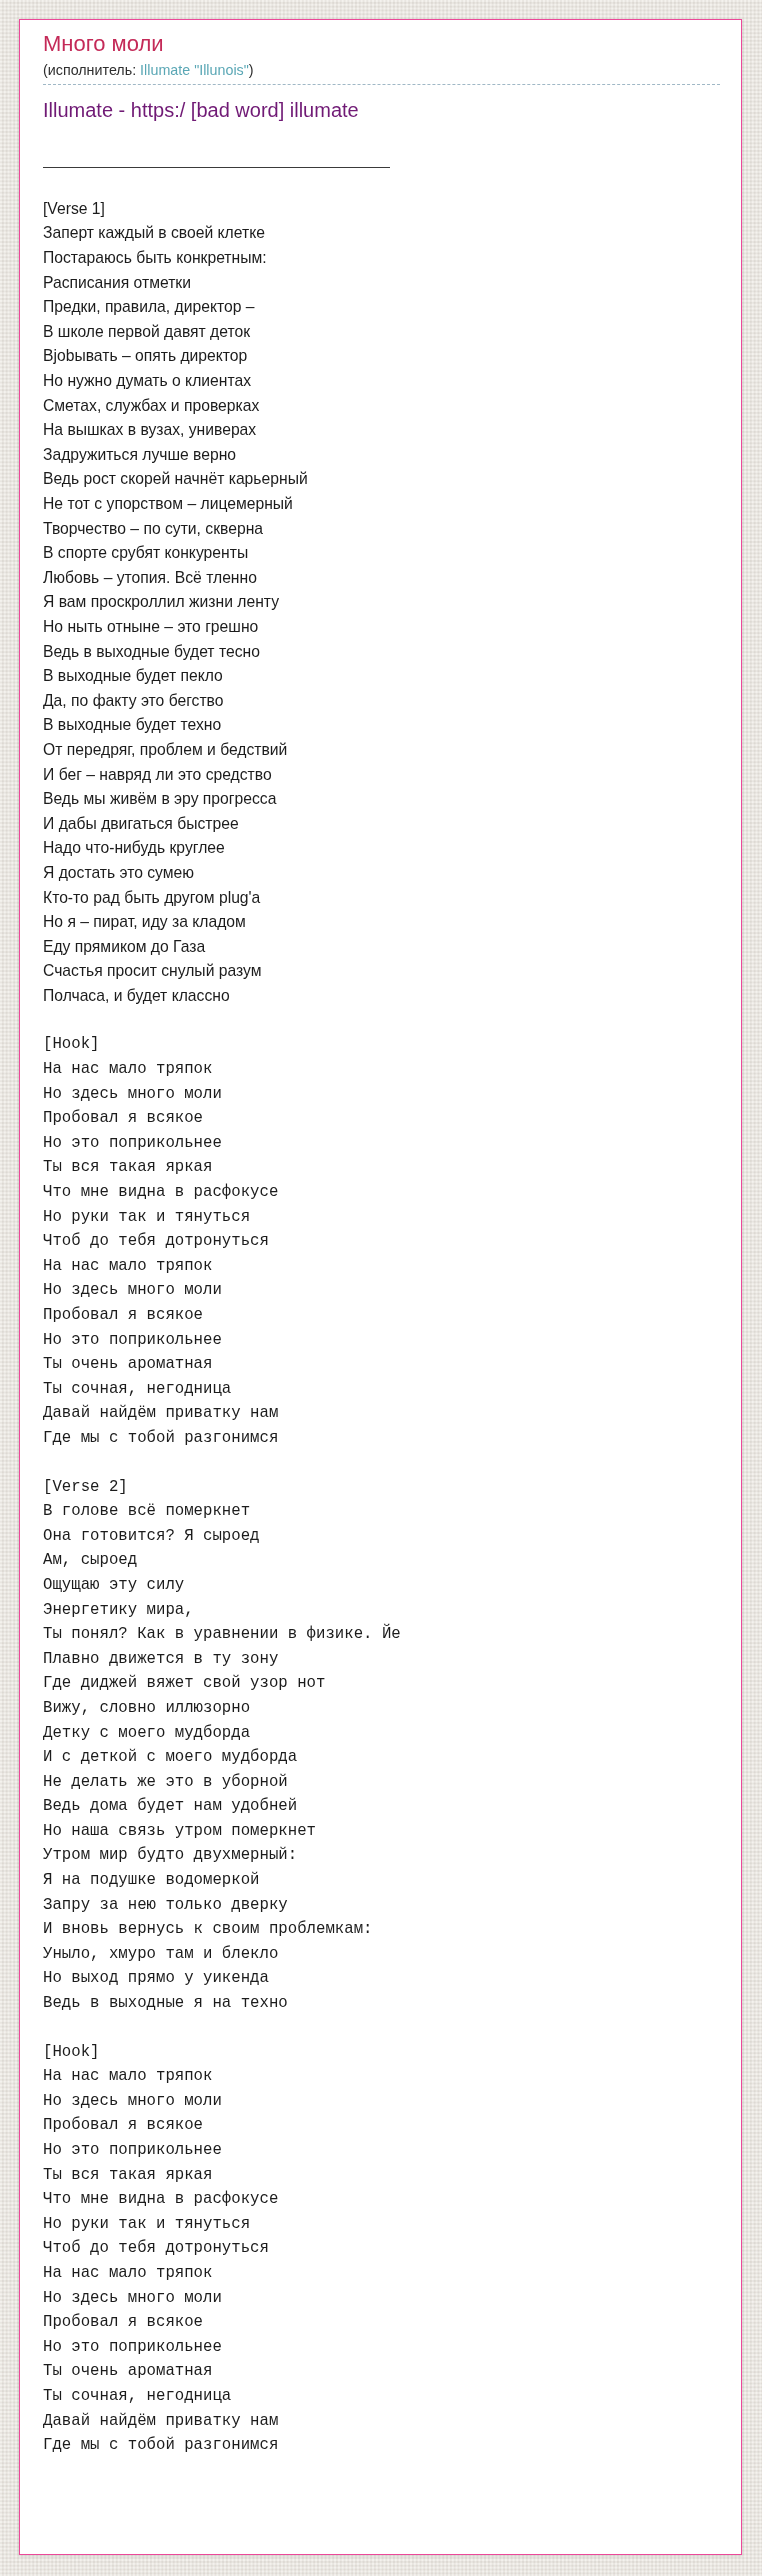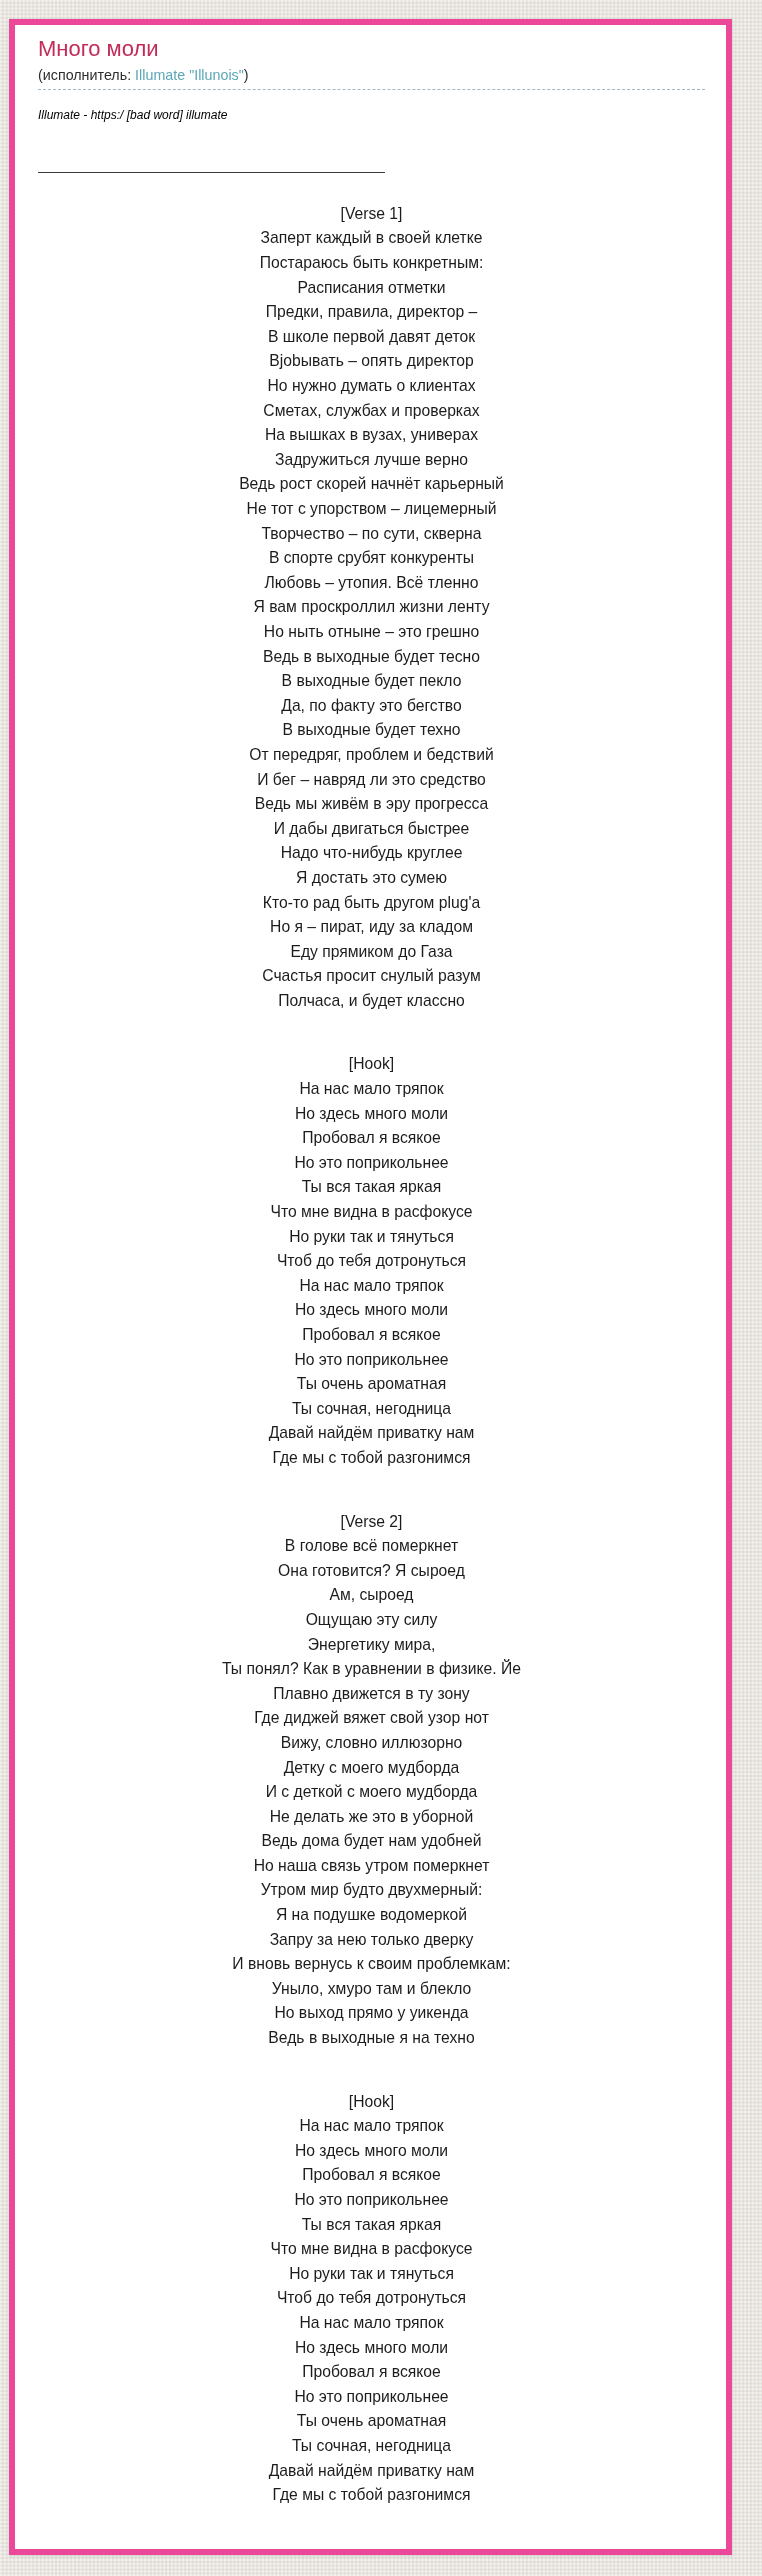--- a/index.html
+++ b/index.html
@@ -9,27 +9,27 @@
     font-family: "Liberation Sans", "DejaVu Sans", sans-serif;
     background-color: #e9e6e1;
     background-image:
       radial-gradient(circle at 1px 1px, #f4f2ee 1px, transparent 1.2px),
       radial-gradient(circle at 2.9px 2.9px, #ddd9d3 0.8px, transparent 1px);
     background-size: 3.8px 3.8px;
     overflow: hidden;
   }
   .card {
     position: absolute;
-    left: 9px;
+    left: 19px;
     top: 19px;
     width: 723px;
     height: 2536px;
     box-sizing: border-box;
     background: #ffffff;
-    border: 6px solid #ec4899;
+    border: 1px solid #ec4899;
     box-shadow: 0 1px 2.9px rgba(0,0,0,0.12);
     padding: 9.5px 21px 0 23px;
   }
   .song-title {
     margin: 0;
     font-size: 22px;
     font-weight: 400;
     line-height: 1.25;
     color: #c42a58;
   }
@@ -39,41 +39,39 @@
     font-size: 14.3px;
     color: #2e2e2e;
     border-bottom: 1px dashed #a0b8c6;
   }
   .artist-line a {
     color: #5aa7b5;
     text-decoration: none;
   }
   .subtitle {
     margin: 12.4px 0 0 0;
-    font-size: 12px;
+    font-size: 20px;
     line-height: 25px;
-    color: #000000;
-    font-style: italic;
+    color: #701a75;
   }
   .divider {
     margin: 44px 0 0 0;
     border: none;
     border-top: 1px solid #3a3a3a;
     width: 347px;
     height: 0;
   }
   .lyrics {
     margin-top: 29px;
     font-size: 15.7px;
     line-height: 24.6px;
     color: #1c1c1c;
-    text-align: center;
   }
   .section { margin: 0; }
-  .section + .section { margin-top: 39px; }
+  .section + .section { margin-top: 24px; font-family: Liberation Mono, monospace; }
   .line { white-space: pre; }
 </style>
 </head>
 <body>
 
 <div class="card">
   <h1 class="song-title">Много моли</h1>
   <div class="artist-line"><span>(исполнитель: </span><a href="#">Illumate "Illunois"</a><span>)</span></div>
   <p class="subtitle">Illumate - https:/ [bad word] illumate</p>
   <hr class="divider">

